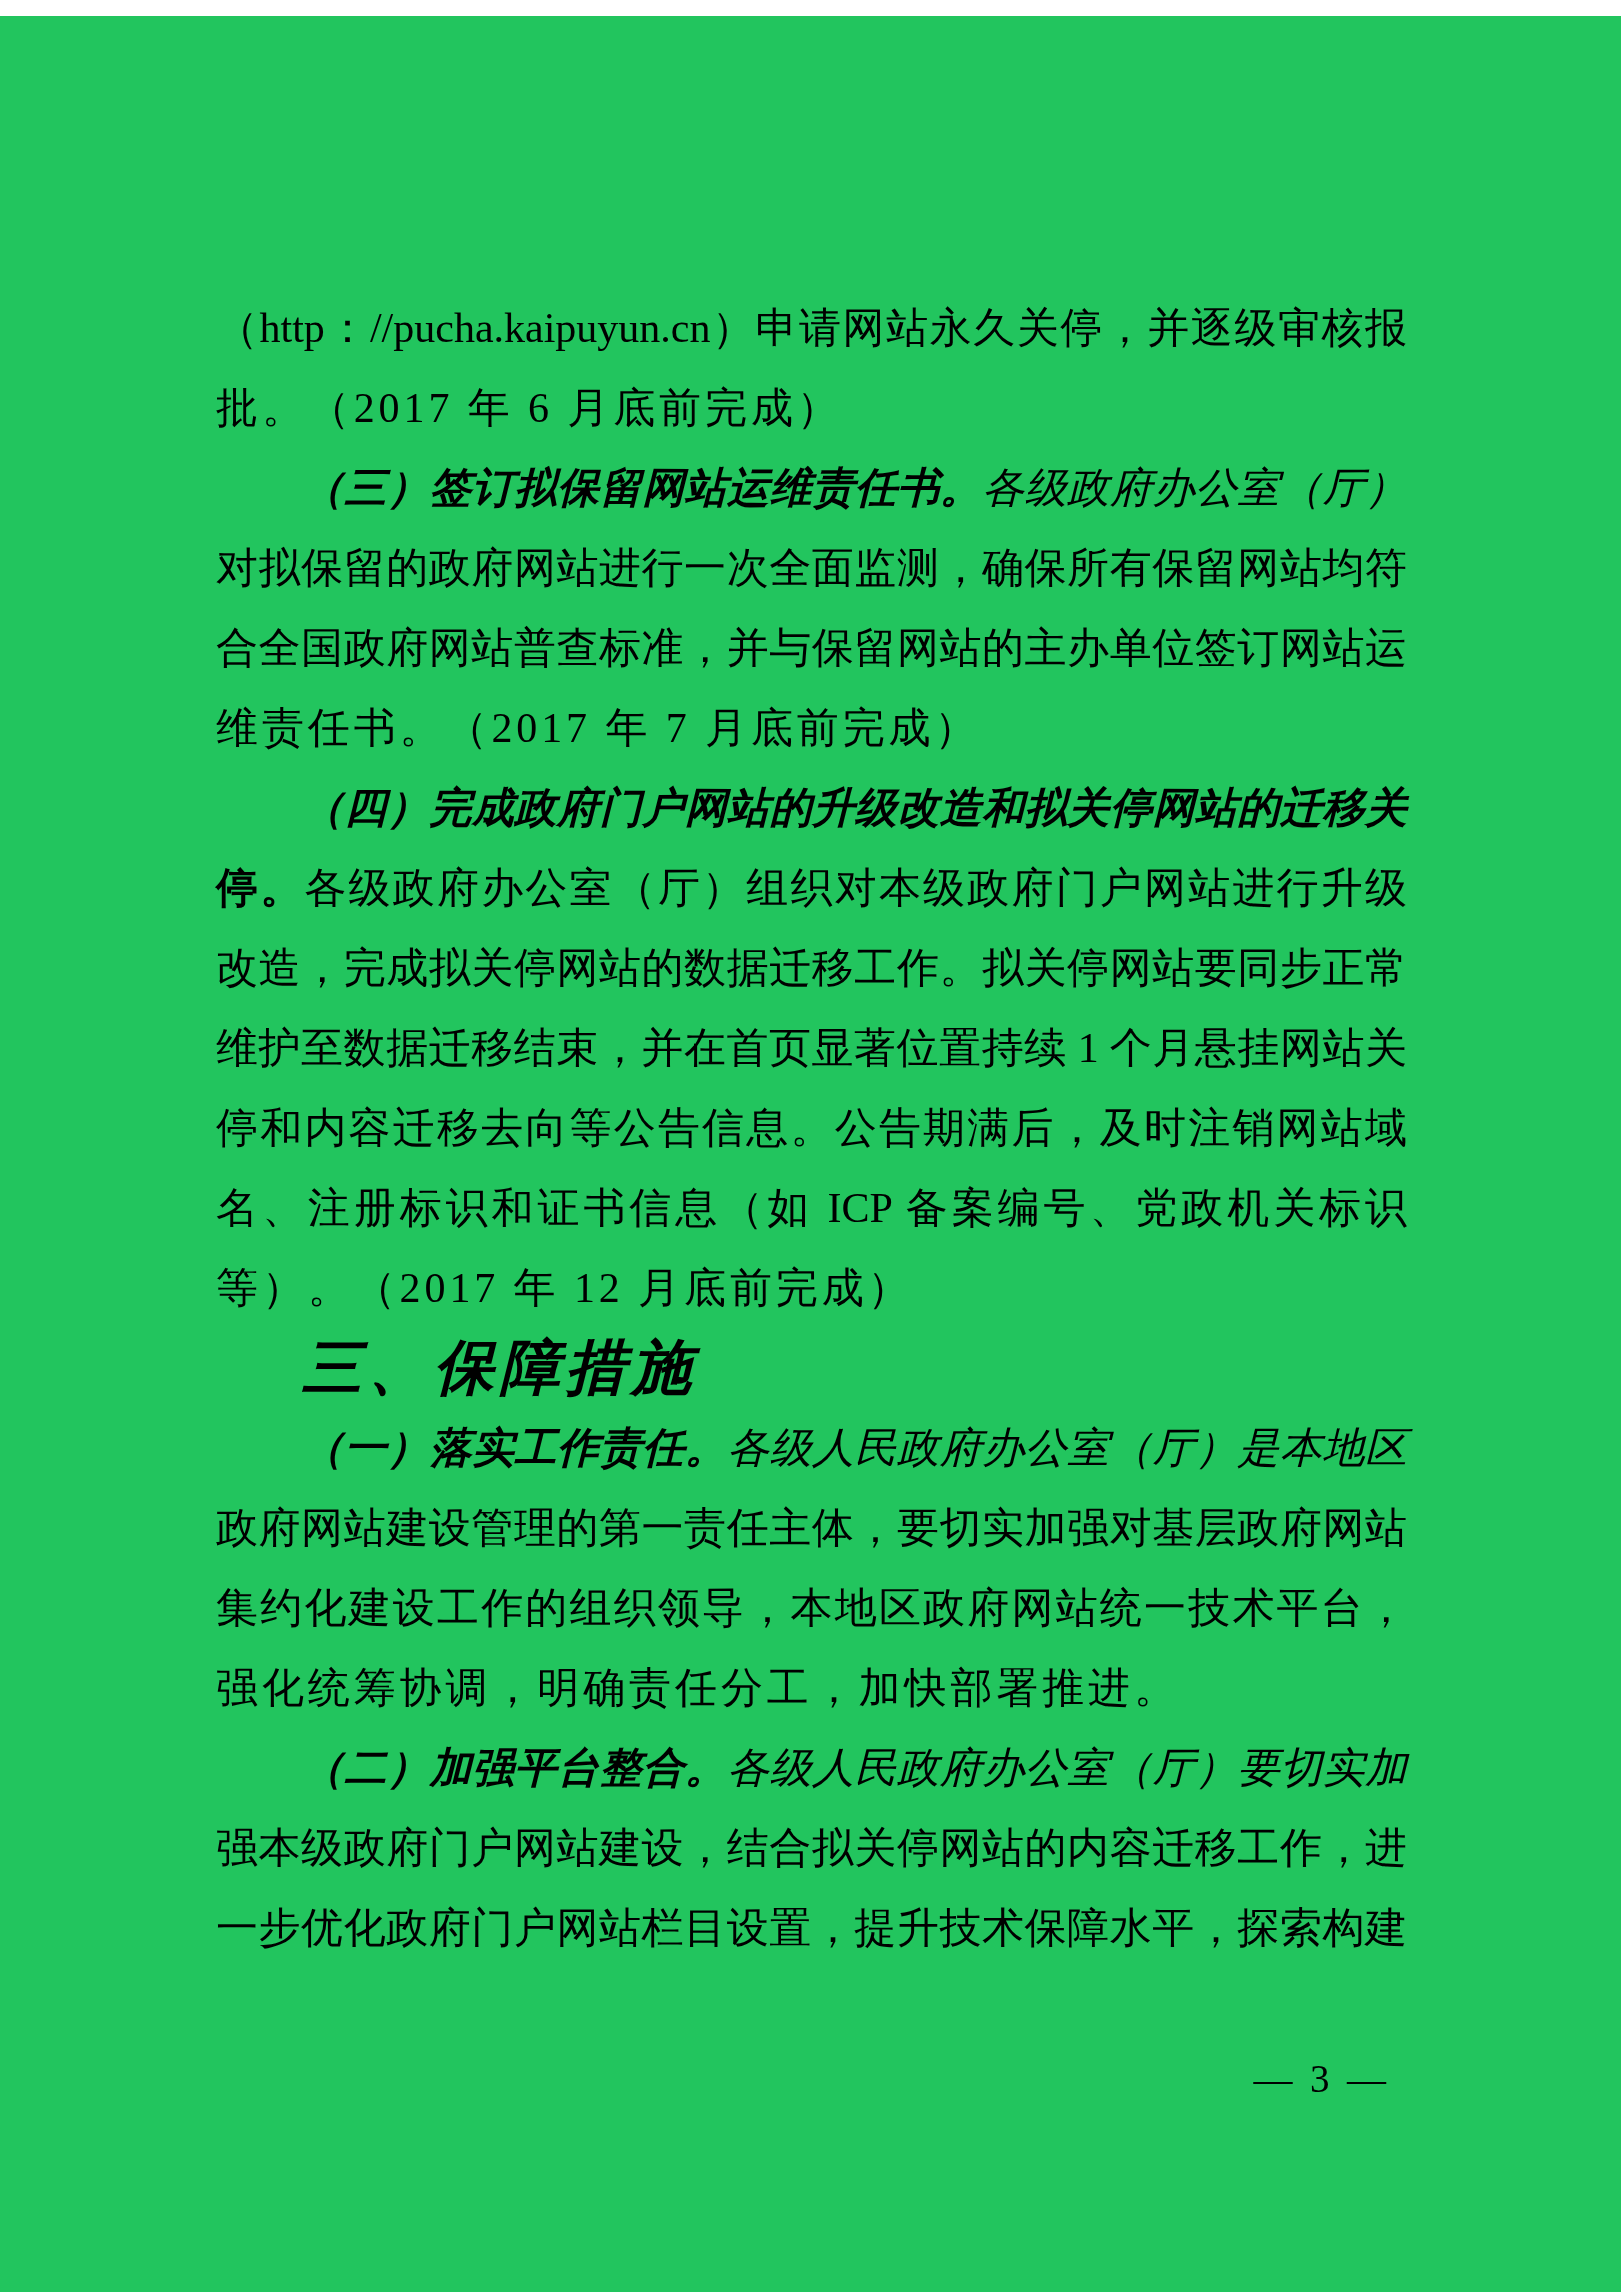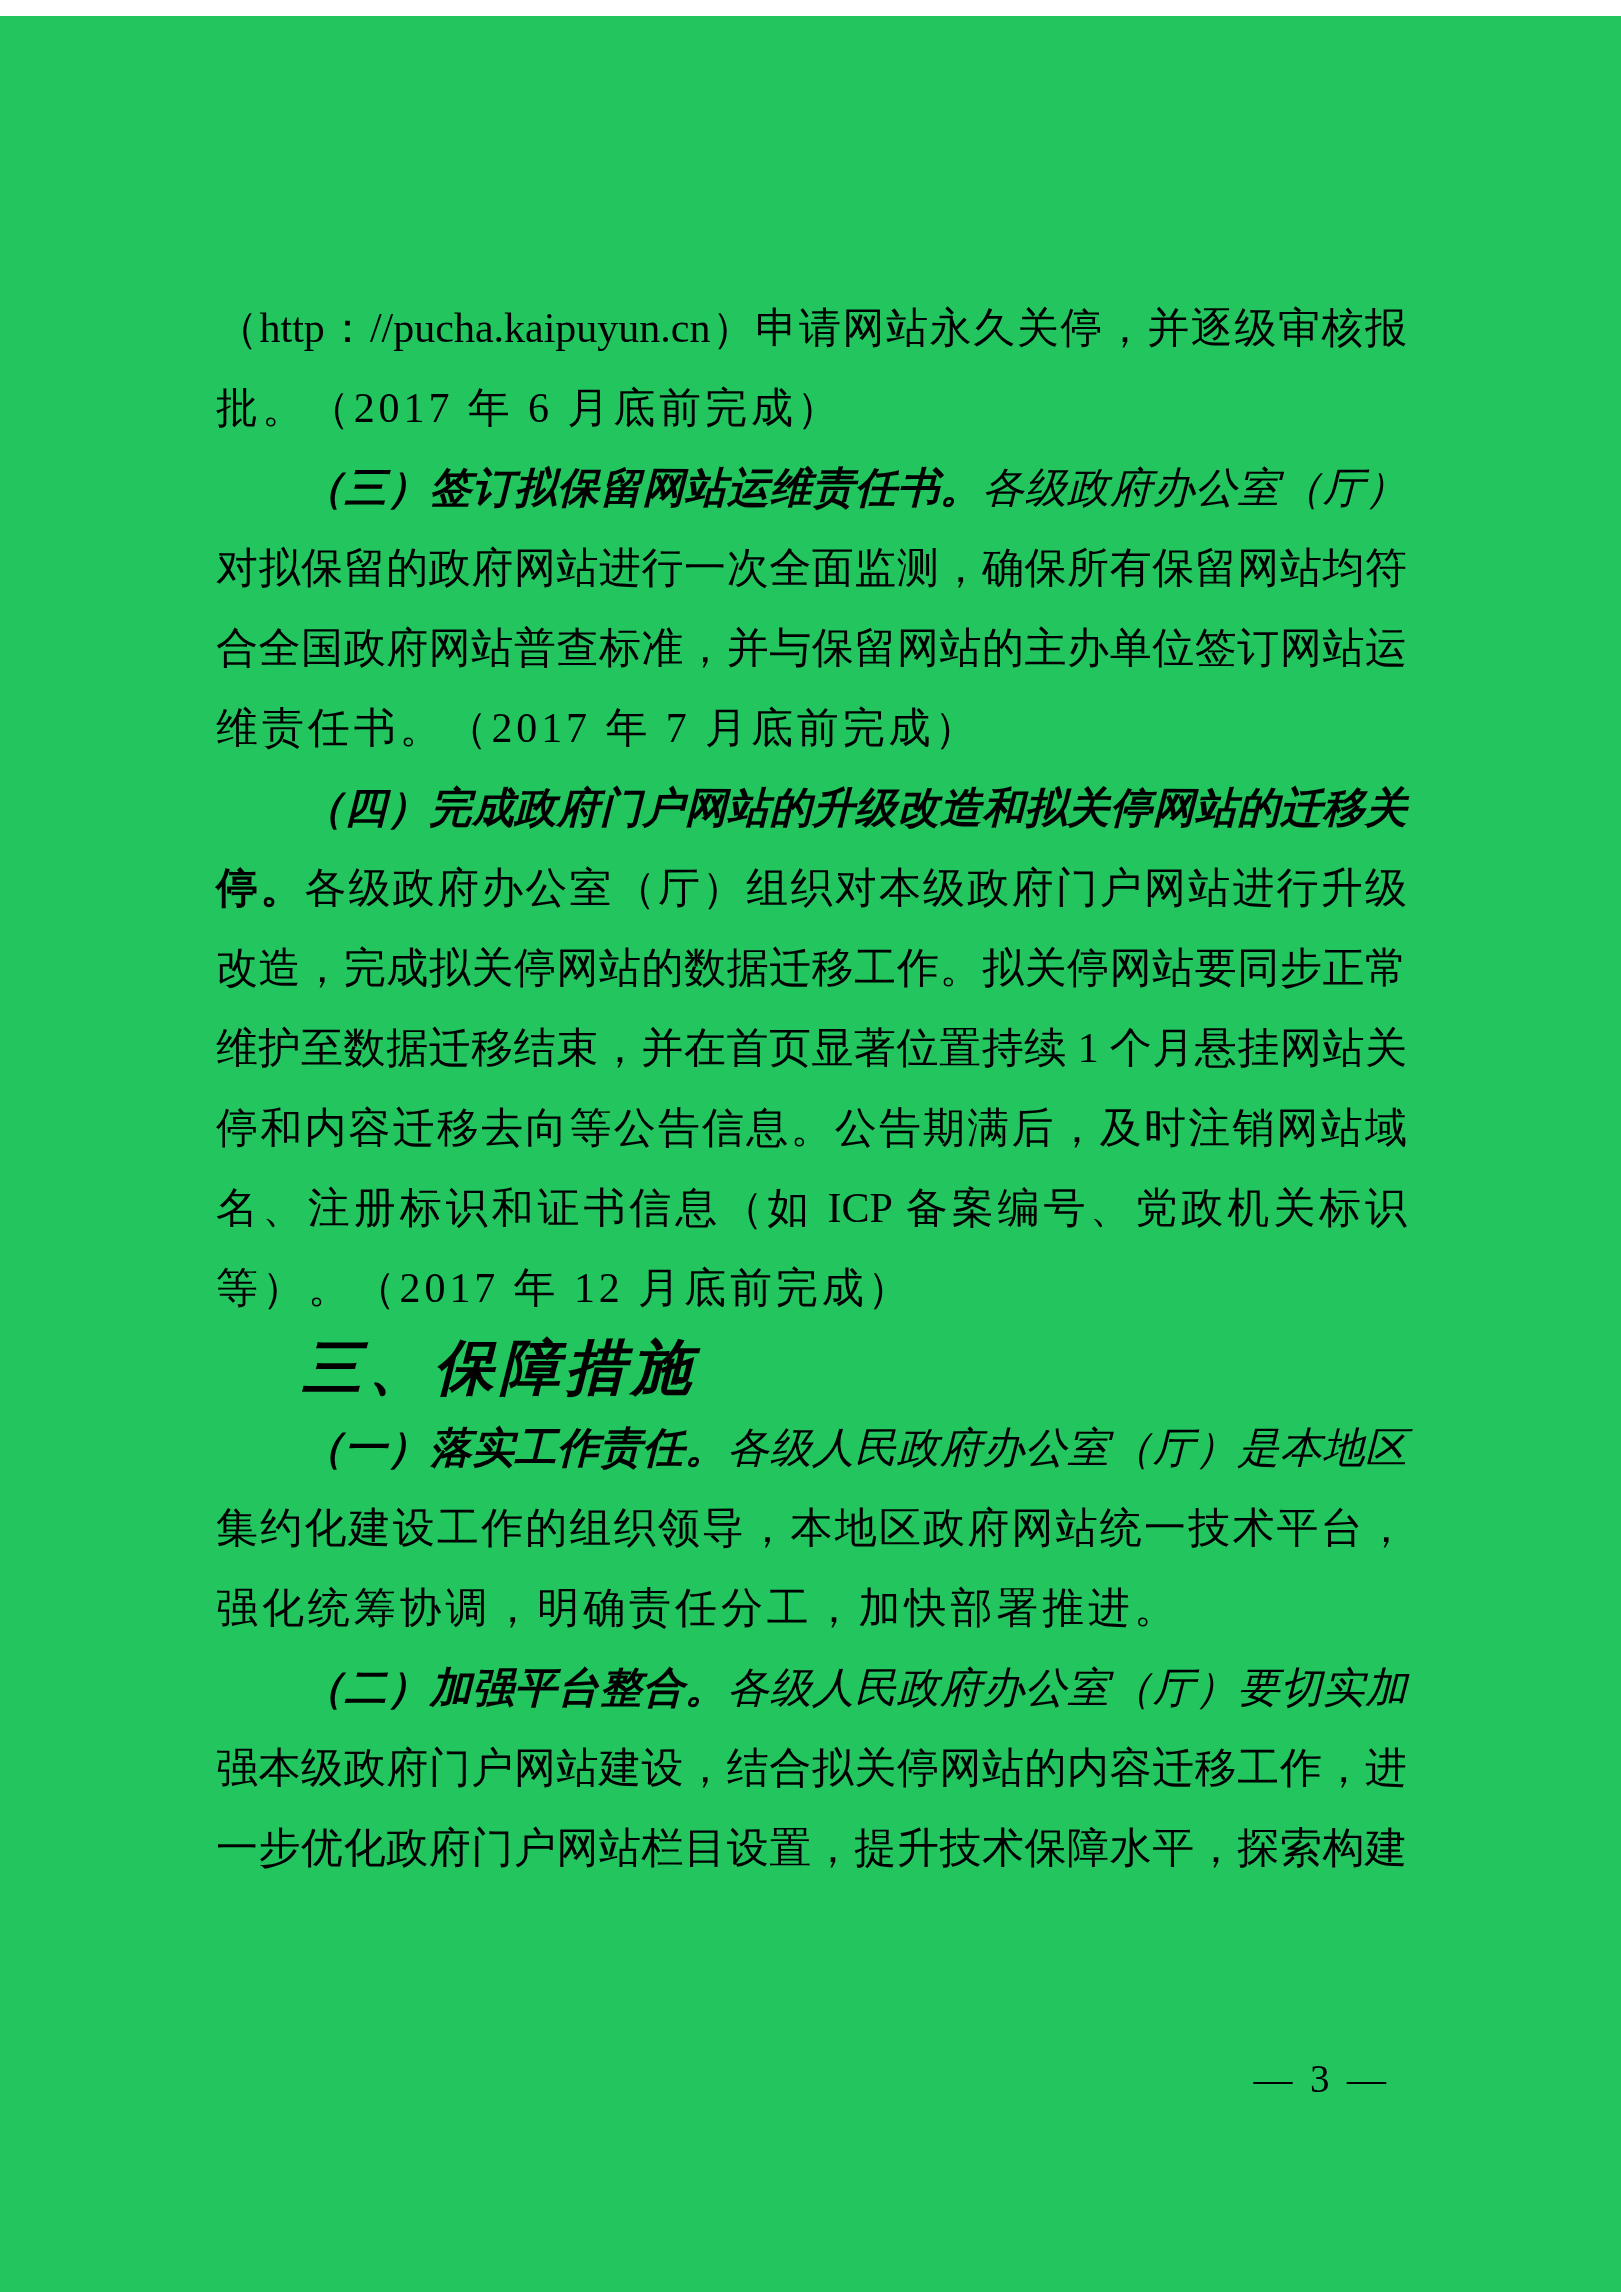--- a/index.html
+++ b/index.html
@@ -102,20 +102,21 @@
     <div class="line j"><span>停和内容迁移去向等公告信息。公告期满后，及时注销网站域</span></div>
 
     <div class="line j"><span>名、注册标识和证书信息（如 ICP 备案编号、党政机关标识</span></div>
 
     <div class="line end"><span>等）。（2017 年 12 月底前完成）</span></div>
 
     <div class="line end ind heading"><span class="h">三、保障措施</span></div>
 
     <div class="line j ind"><span class="b">（一）落实工作责任。</span><span>各级人民政府办公室（厅）是本地区</span></div>
 
+    <div class="line j"><span>政府网站建设管理的第一责任主体，要切实加强对基层政府网站</span></div>
 
     <div class="line j"><span>集约化建设工作的组织领导，本地区政府网站统一技术平台，</span></div>
 
     <div class="line end"><span>强化统筹协调，明确责任分工，加快部署推进。</span></div>
 
     <div class="line j ind"><span class="b">（二）加强平台整合。</span><span>各级人民政府办公室（厅）要切实加</span></div>
 
     <div class="line j"><span>强本级政府门户网站建设，结合拟关停网站的内容迁移工作，进</span></div>
 
     <div class="line j"><span>一步优化政府门户网站栏目设置，提升技术保障水平，探索构建</span></div>

